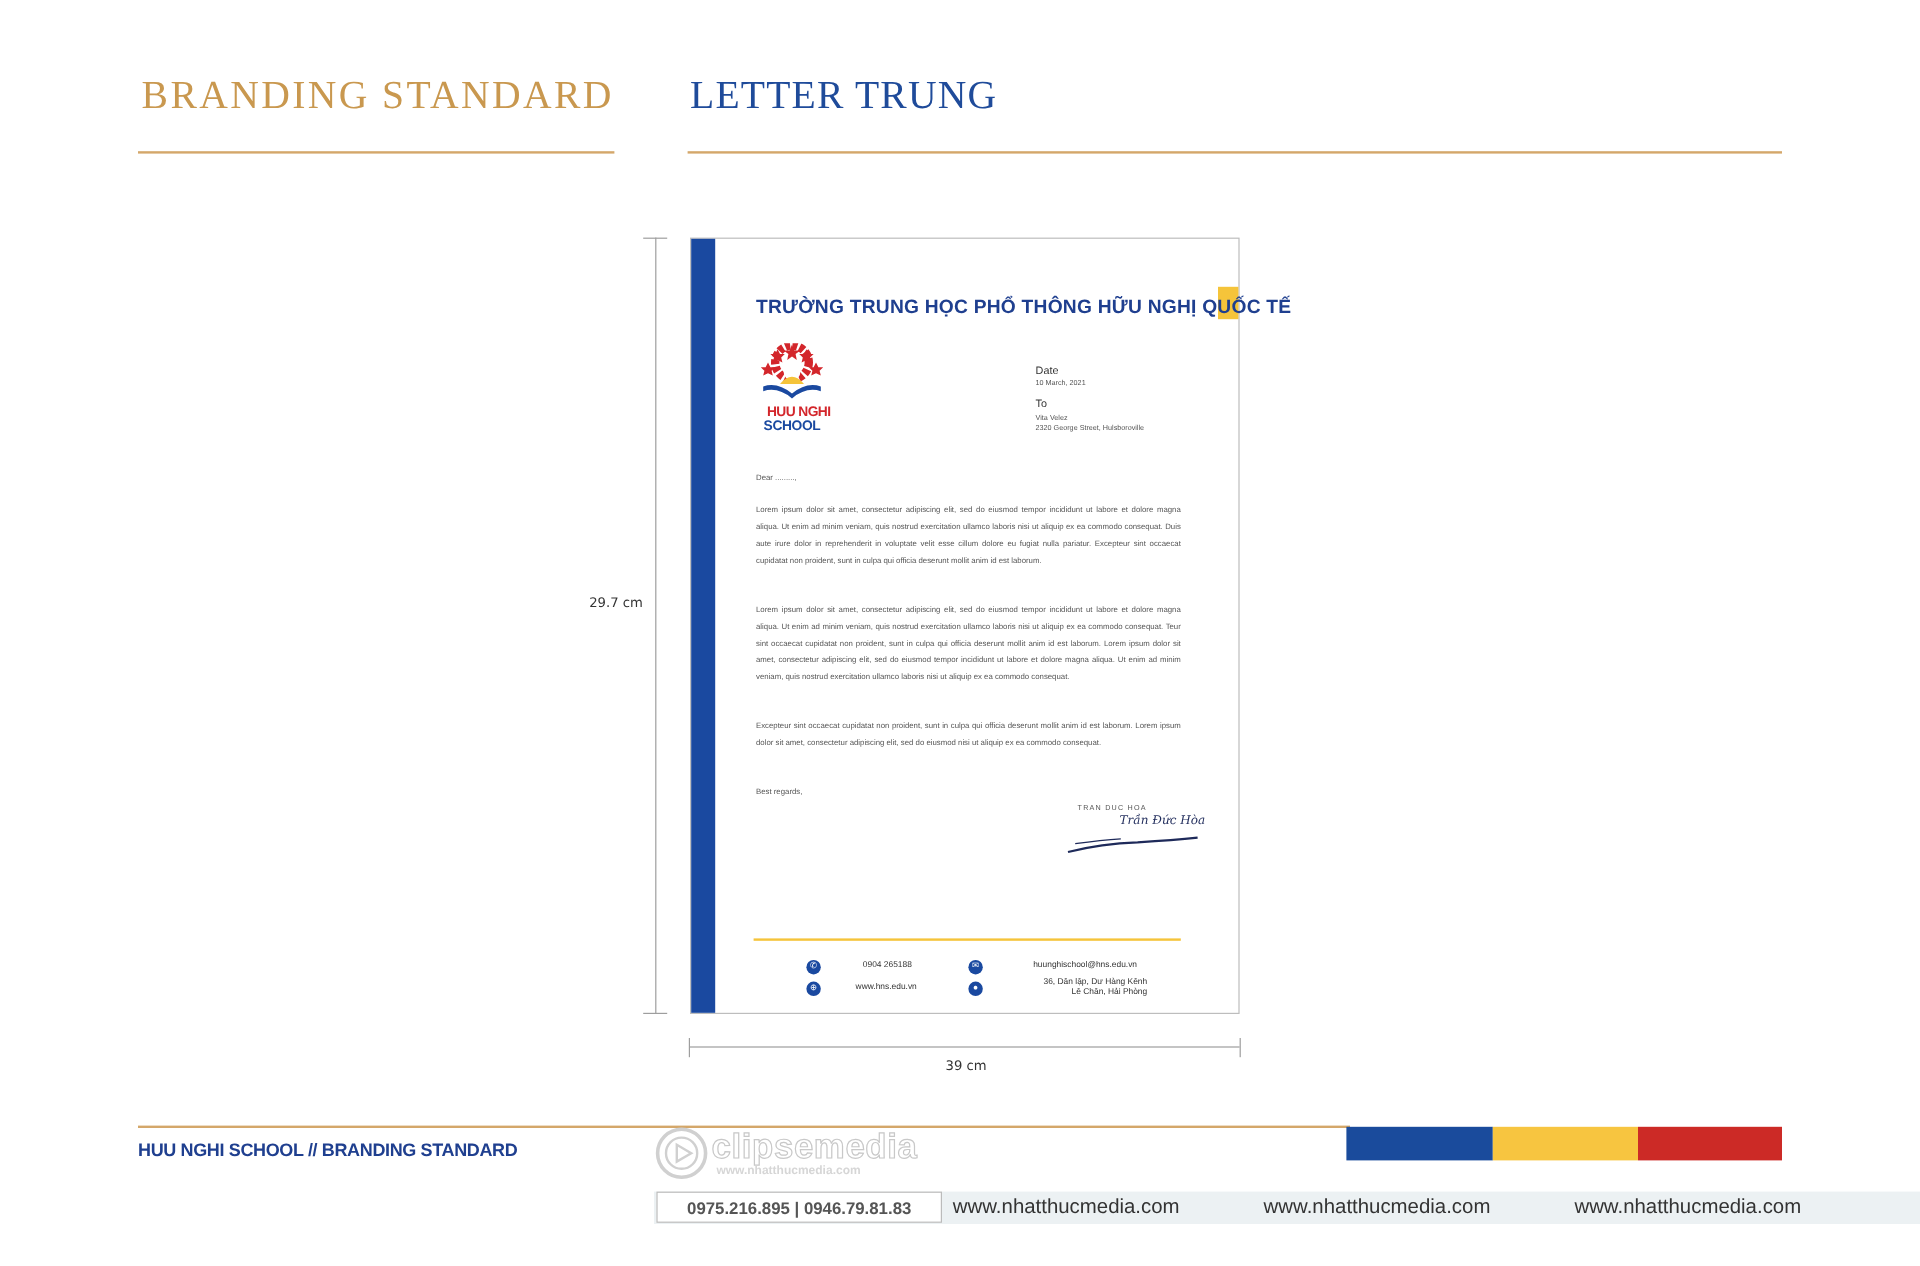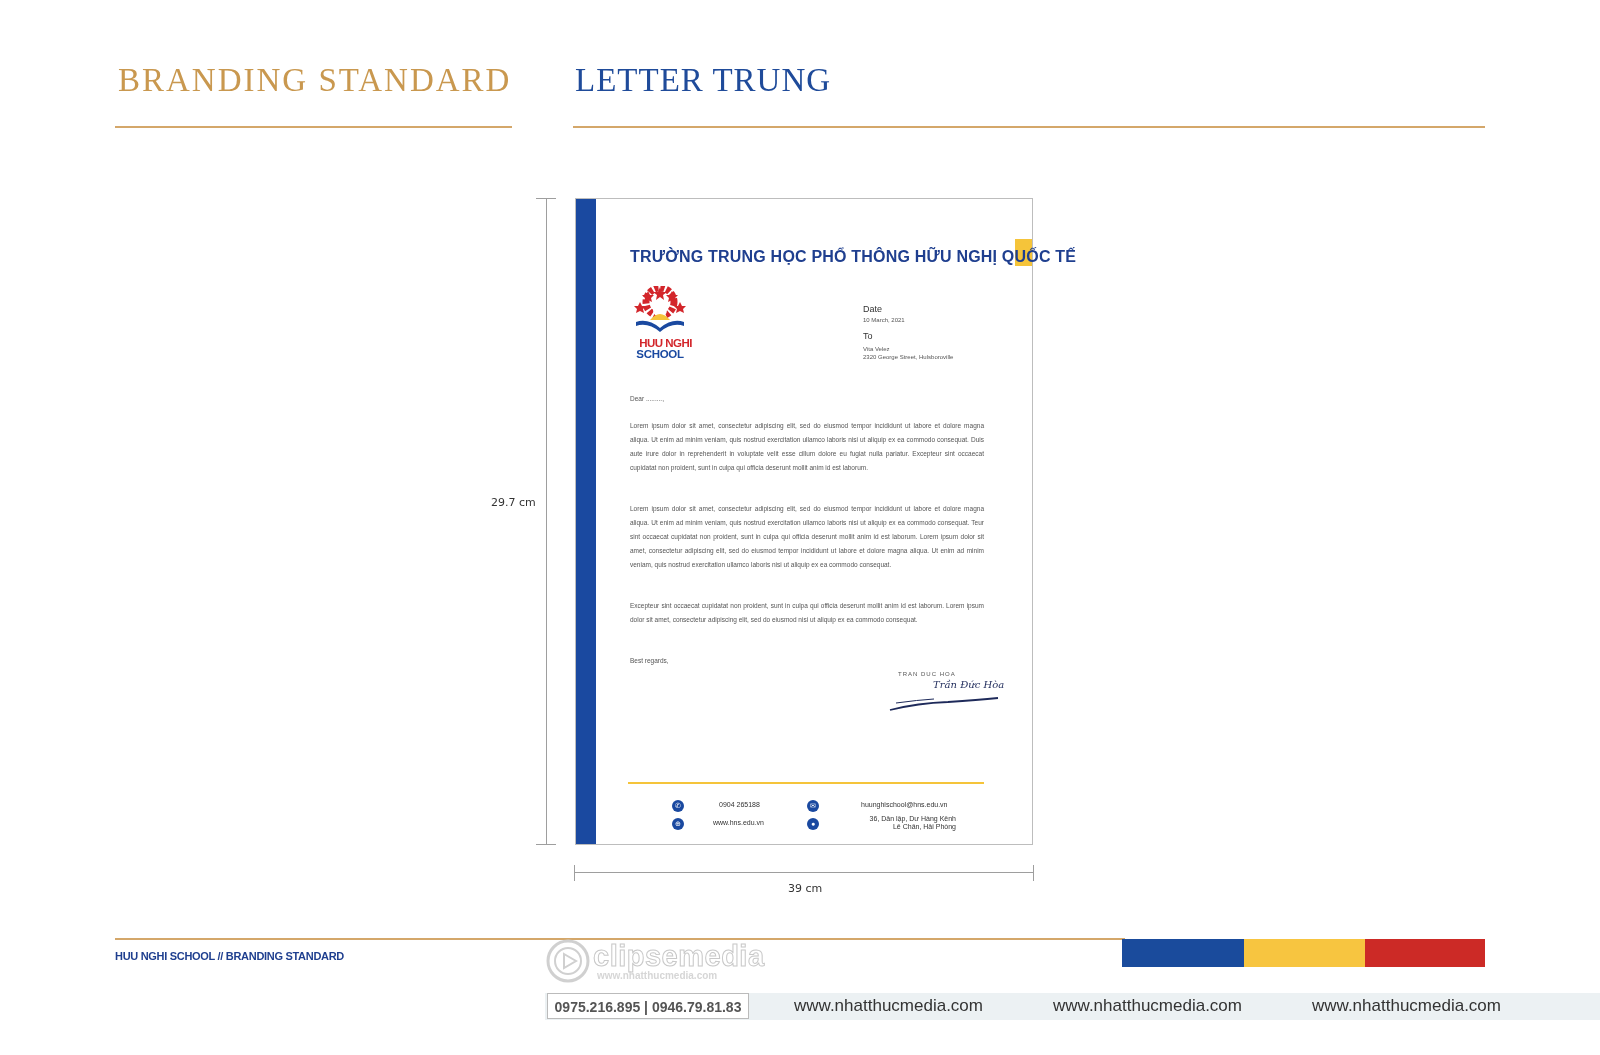--- a/index.html
+++ b/index.html
@@ -19,24 +19,24 @@
   .body-text { left:54px; width:354px; font-size:6.5px; line-height:14px; color:#555; text-align:justify; }
   .sig-name { font-size:6px; color:#555; letter-spacing:1px; }
   .footer-line { left:52px; top:583px; width:356px; height:2px; background:#f5c43a; }
   .ico { width:12px; height:12px; border-radius:50%; background:#1a49a0; color:#fff; font-size:7px; line-height:12px; text-align:center; }
   .foot-txt { font-size:7px; color:#333; white-space:nowrap; }
   .dim-line-v { left:546px; top:198px; width:1px; height:647px; background:#9e9e9e; }
   .dim-tick-h { height:1px; width:20px; background:#9e9e9e; }
   .dim-line-h { left:575px; top:872px; width:458px; height:1px; background:#9e9e9e; }
   .dim-tick-v { width:1px; height:16px; background:#9e9e9e; }
   .dim-label { font-size:11px; color:#333; font-family:"DejaVu Sans", sans-serif; }
-  .footer-title { left:115px; top:950px; font-size:11px; font-weight:bold; color:#1f3f8f; letter-spacing:-0.3px;text-align:center; }
+  .footer-title { left:115px; top:950px; font-size:15px; font-weight:bold; color:#1f3f8f; letter-spacing:-0.3px;text-align:center; }
   .swatch { top:939px; height:28px; }
   .wm-bar { left:545px; top:993px; width:1055px; height:27px; background:#ecf1f3; }
-  .wm-phone { left:547px; top:993px; width:202px; height:26px; border:1px solid #bbb; background:#fff; font-family:"Liberation Sans Narrow","Liberation Sans",sans-serif; font-weight:bold; font-size:14px; color:#555; text-align:center; line-height:26px; box-sizing:border-box; }
+  .wm-phone { left:547px; top:993px; width:238px; height:26px; border:1px solid #bbb; background:#fff; font-family:"Liberation Sans Narrow","Liberation Sans",sans-serif; font-weight:bold; font-size:14px; color:#555; text-align:center; line-height:26px; box-sizing:border-box; }
   .wm-url { top:996px; font-size:17px; color:#333; }
   .wm-logo { left:545px; top:936px; width:210px; height:52px; color:#cfcfcf; }
 </style>
 </head>
 <body>
 
 <div class="abs h-title h-left">BRANDING STANDARD</div>
 <div class="abs rule" style="left:115px; top:126px; width:397px;"></div>
 <div class="abs h-title h-right">LETTER TRUNG</div>
 <div class="abs rule" style="left:573px; top:126px; width:912px;"></div>

